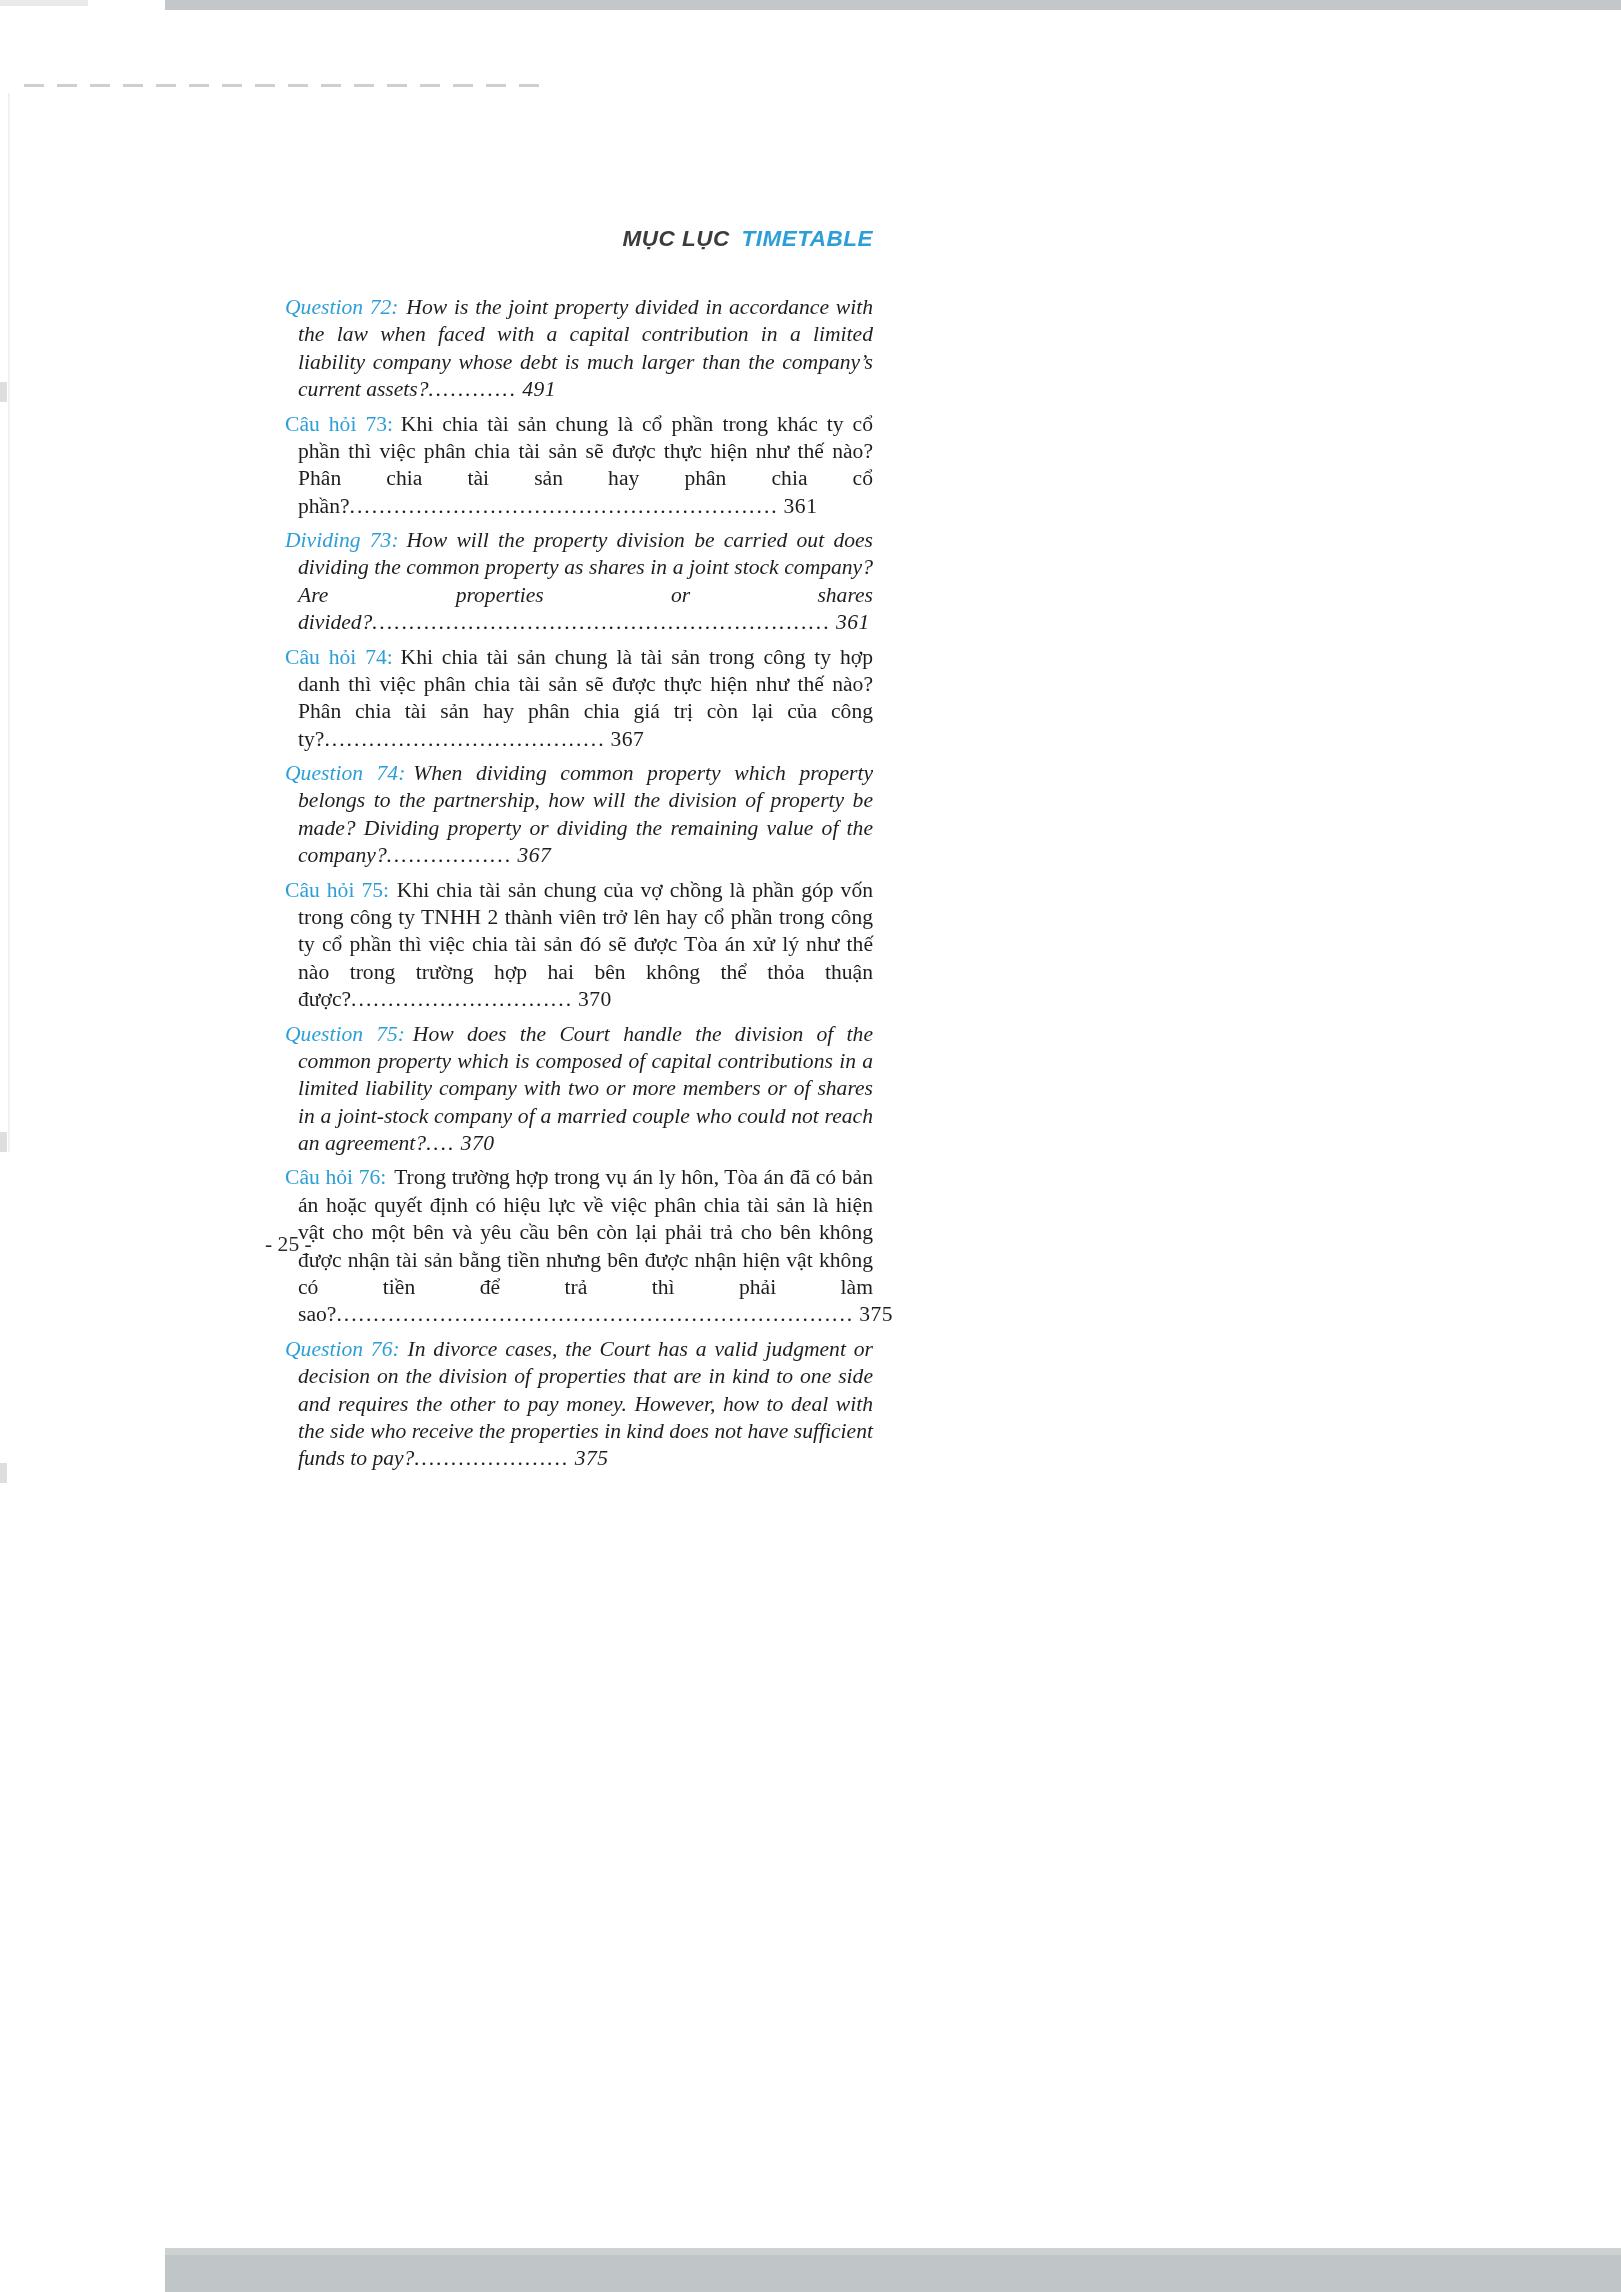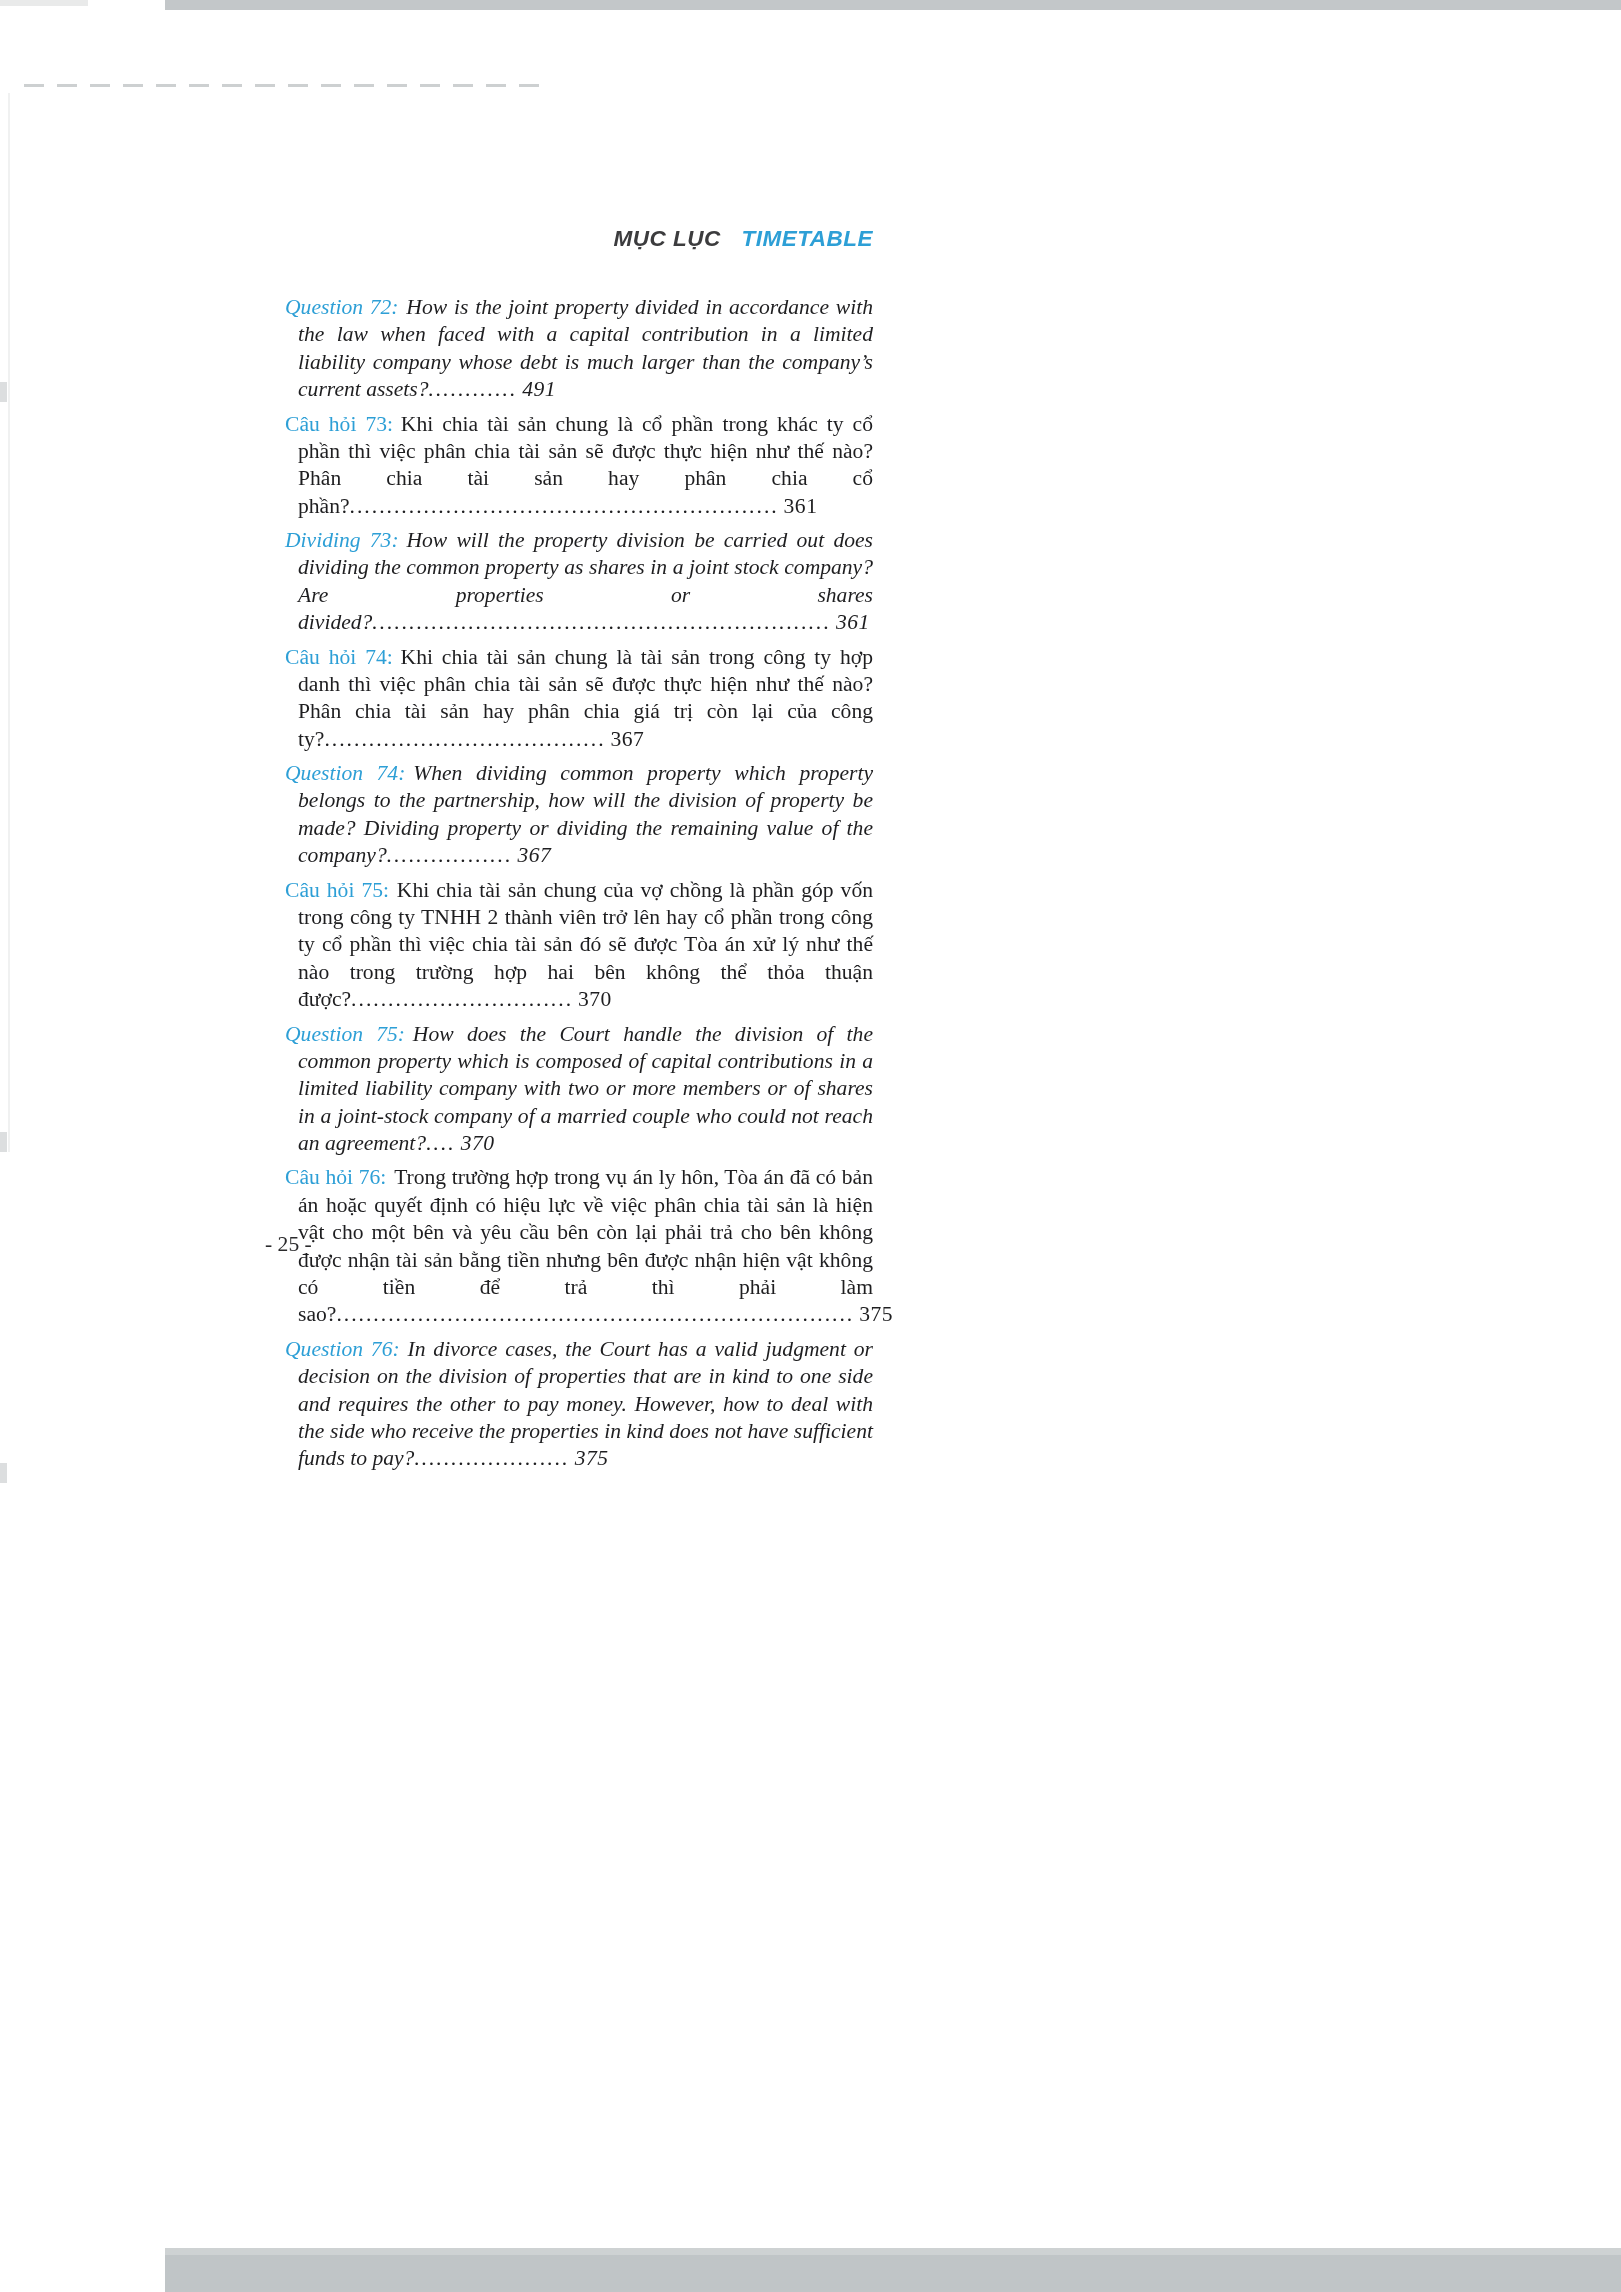--- a/index.html
+++ b/index.html
@@ -47,21 +47,21 @@
   .toc-header {
     position: absolute; left: 265px; top: 226px; width: 608px;
     text-align: right;
     font-family: "Liberation Sans", sans-serif;
     font-weight: bold;
     font-size: 22.5px;
     letter-spacing: 0.5px;
     white-space: nowrap;
   }
   .toc-header .title-vi { color: #3c3c3e; font-style: italic; }
-  .toc-header .title-en { color: #2d9fd6; font-style: italic; margin-left: 14px; }
+  .toc-header .title-en { color: #2d9fd6; font-style: italic; margin-left: 5px; }
 
   
   .content {
     position: absolute; left: 265px; top: 294px; width: 608px;
   }
   .entry {
     margin: 0 0 6.9px 0;
     padding-left: 33px;
     text-indent: -33px;
     font-size: 21.6px;

